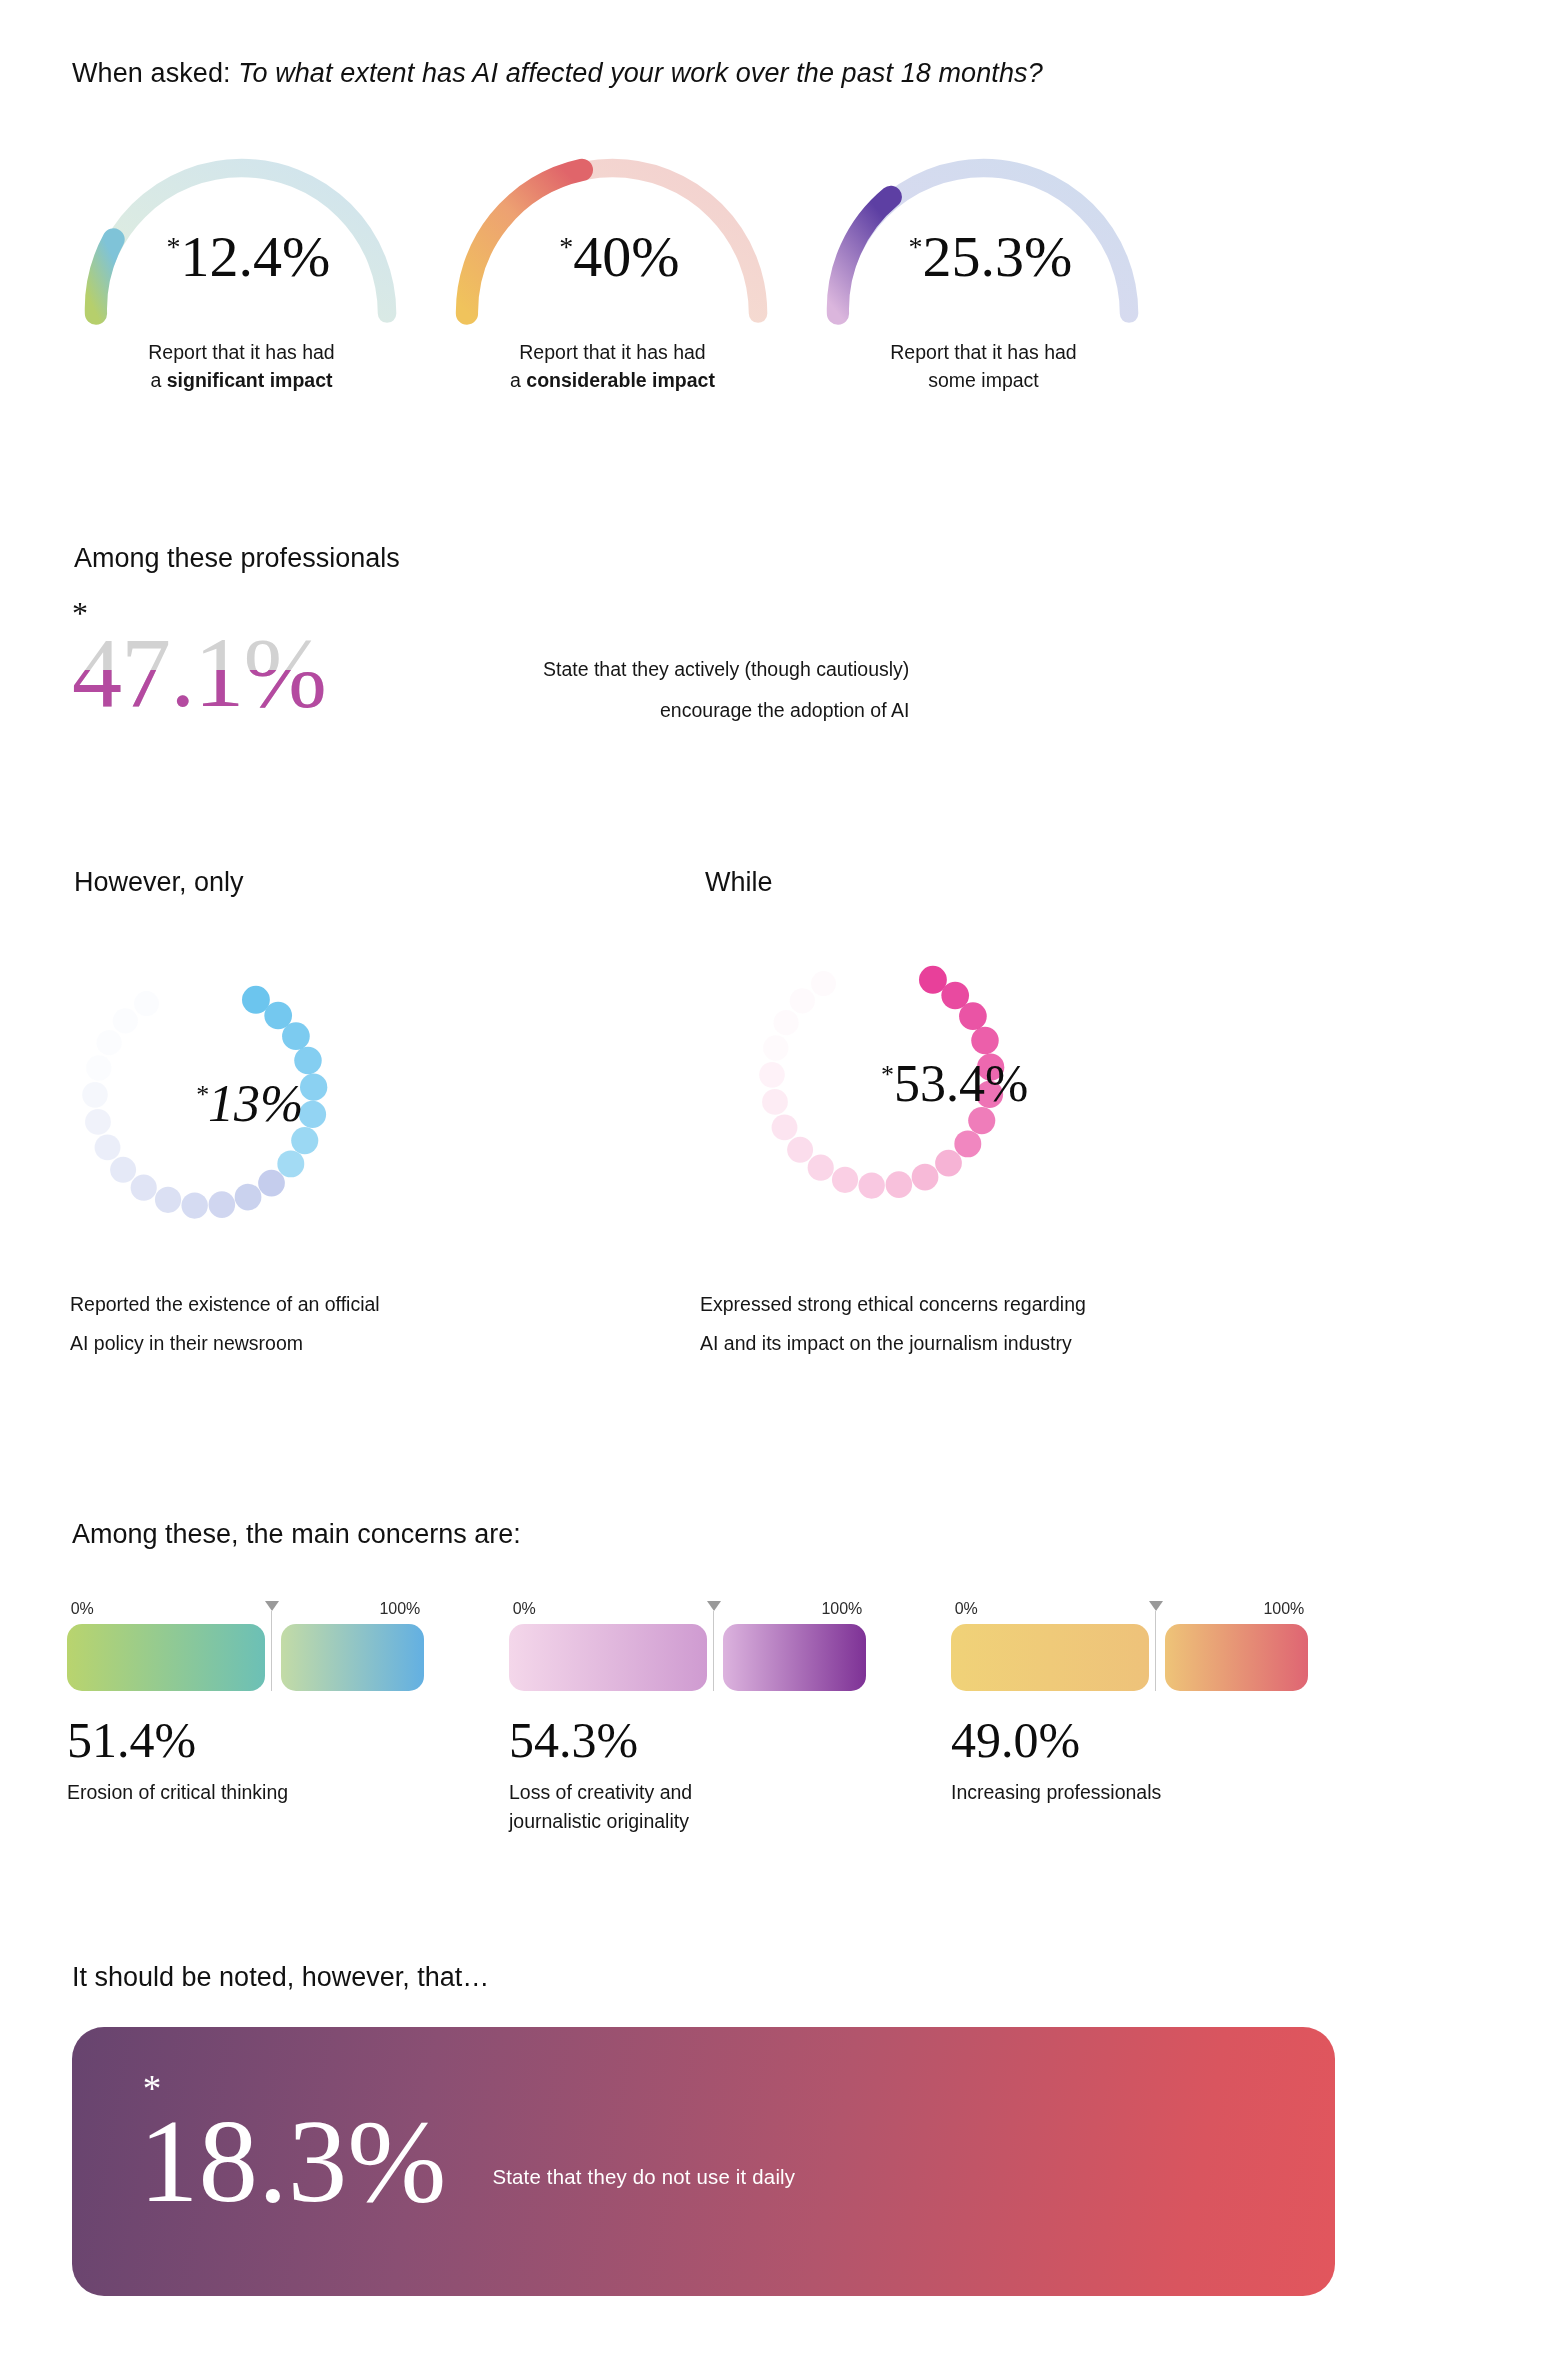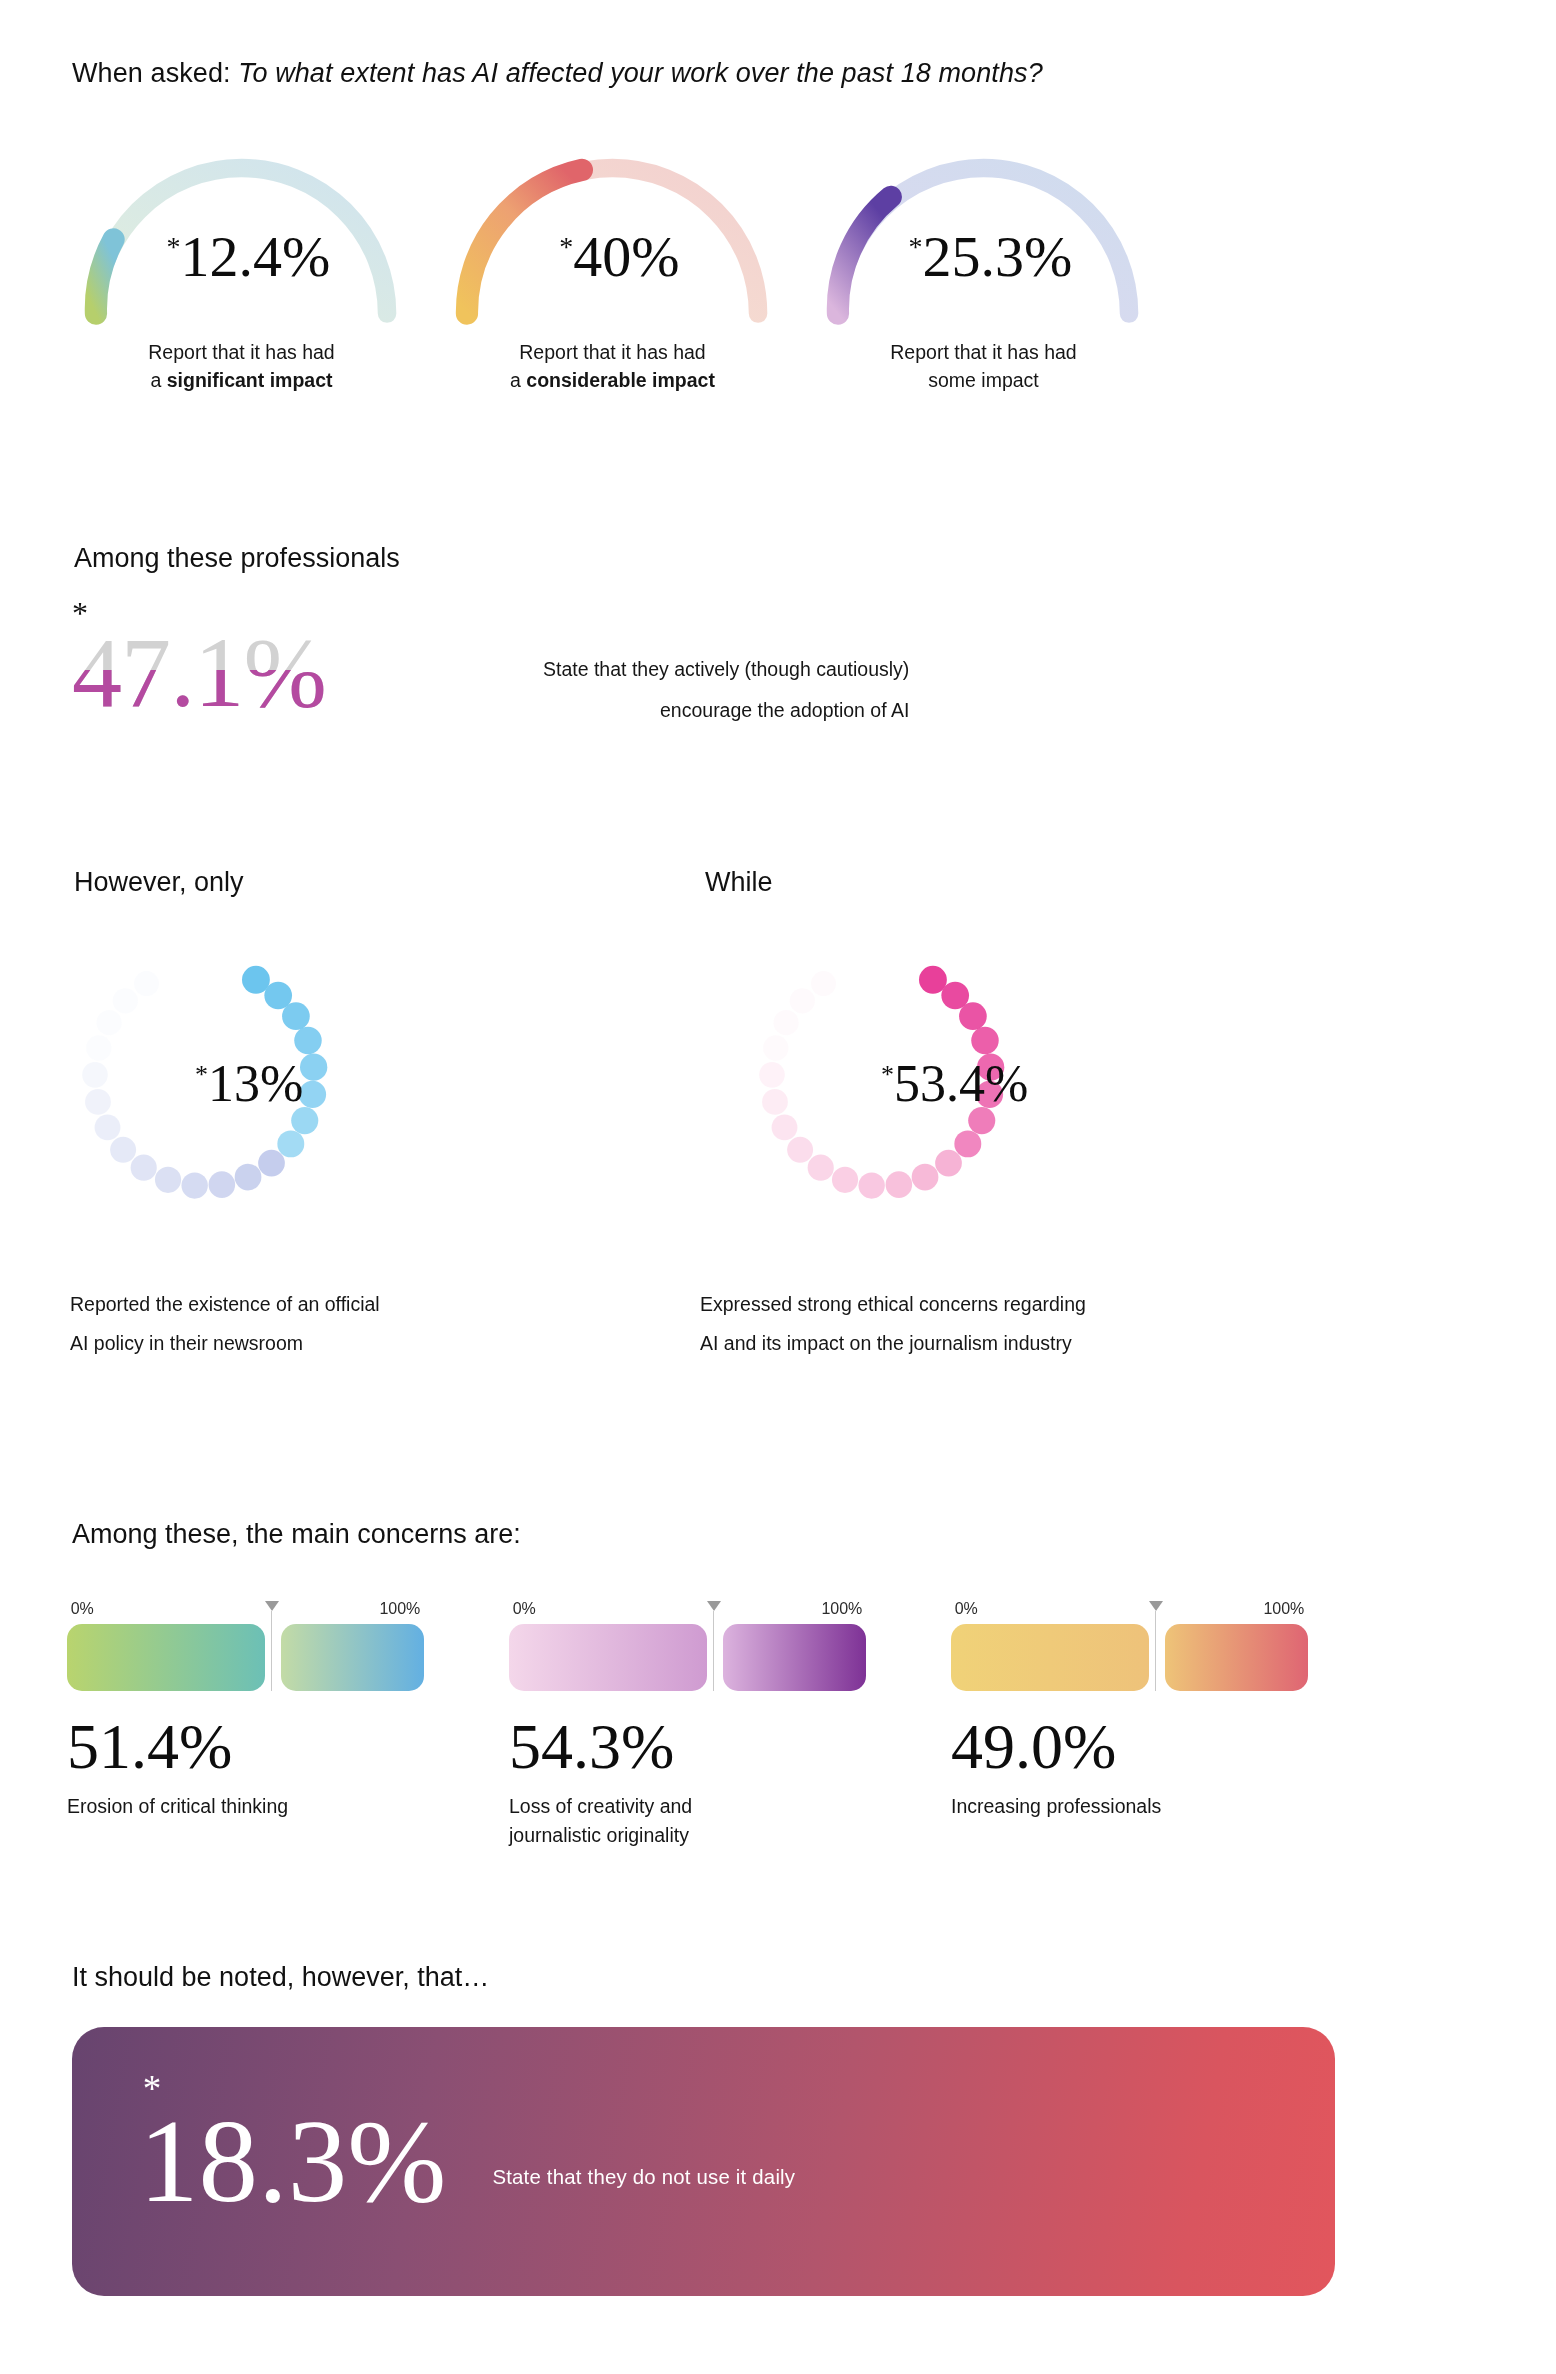--- a/index.html
+++ b/index.html
@@ -136,21 +136,21 @@
     font-size: 19.5px;
     line-height: 2.1;
     color: #161616;
     text-align: right;
   }
 
   
   .dotted-head-a { position: absolute; left: 74px;  top: 867px; font-size: 27px; }
   .dotted-head-b { position: absolute; left: 705px; top: 867px; font-size: 27px; }
 
-  .dot-block-a { position: absolute; left: 56px;  top: 928px; }
+  .dot-block-a { position: absolute; left: 56px;  top: 948px; font-style: italic; }
   .dot-block-b { position: absolute; left: 733px; top: 928px; }
 
   .dot-wrap { position: relative; width: 297px; height: 297px; }
   .dot-wrap svg { display: block; }
 
   .dot-value {
     position: absolute;
     font-size: 52px;
     white-space: nowrap;
   }
@@ -213,21 +213,21 @@
     top: -9.3px;
     width: 0; height: 0;
     border-left: 7.4px solid transparent;
     border-right: 7.4px solid transparent;
     border-top: 10.2px solid #9a9a9a;
   }
 
   .slider-pct {
     margin-top: 24px;
     font-family: "Liberation Serif", serif;
-    font-size: 64px;
+    font-size: 50px;
     line-height: 1;
     color: #0d0d0d;
   }
   .slider-label {
     margin-top: 13px;
     font-size: 19.5px;
     line-height: 1.5;
     color: #161616;
   }
 

